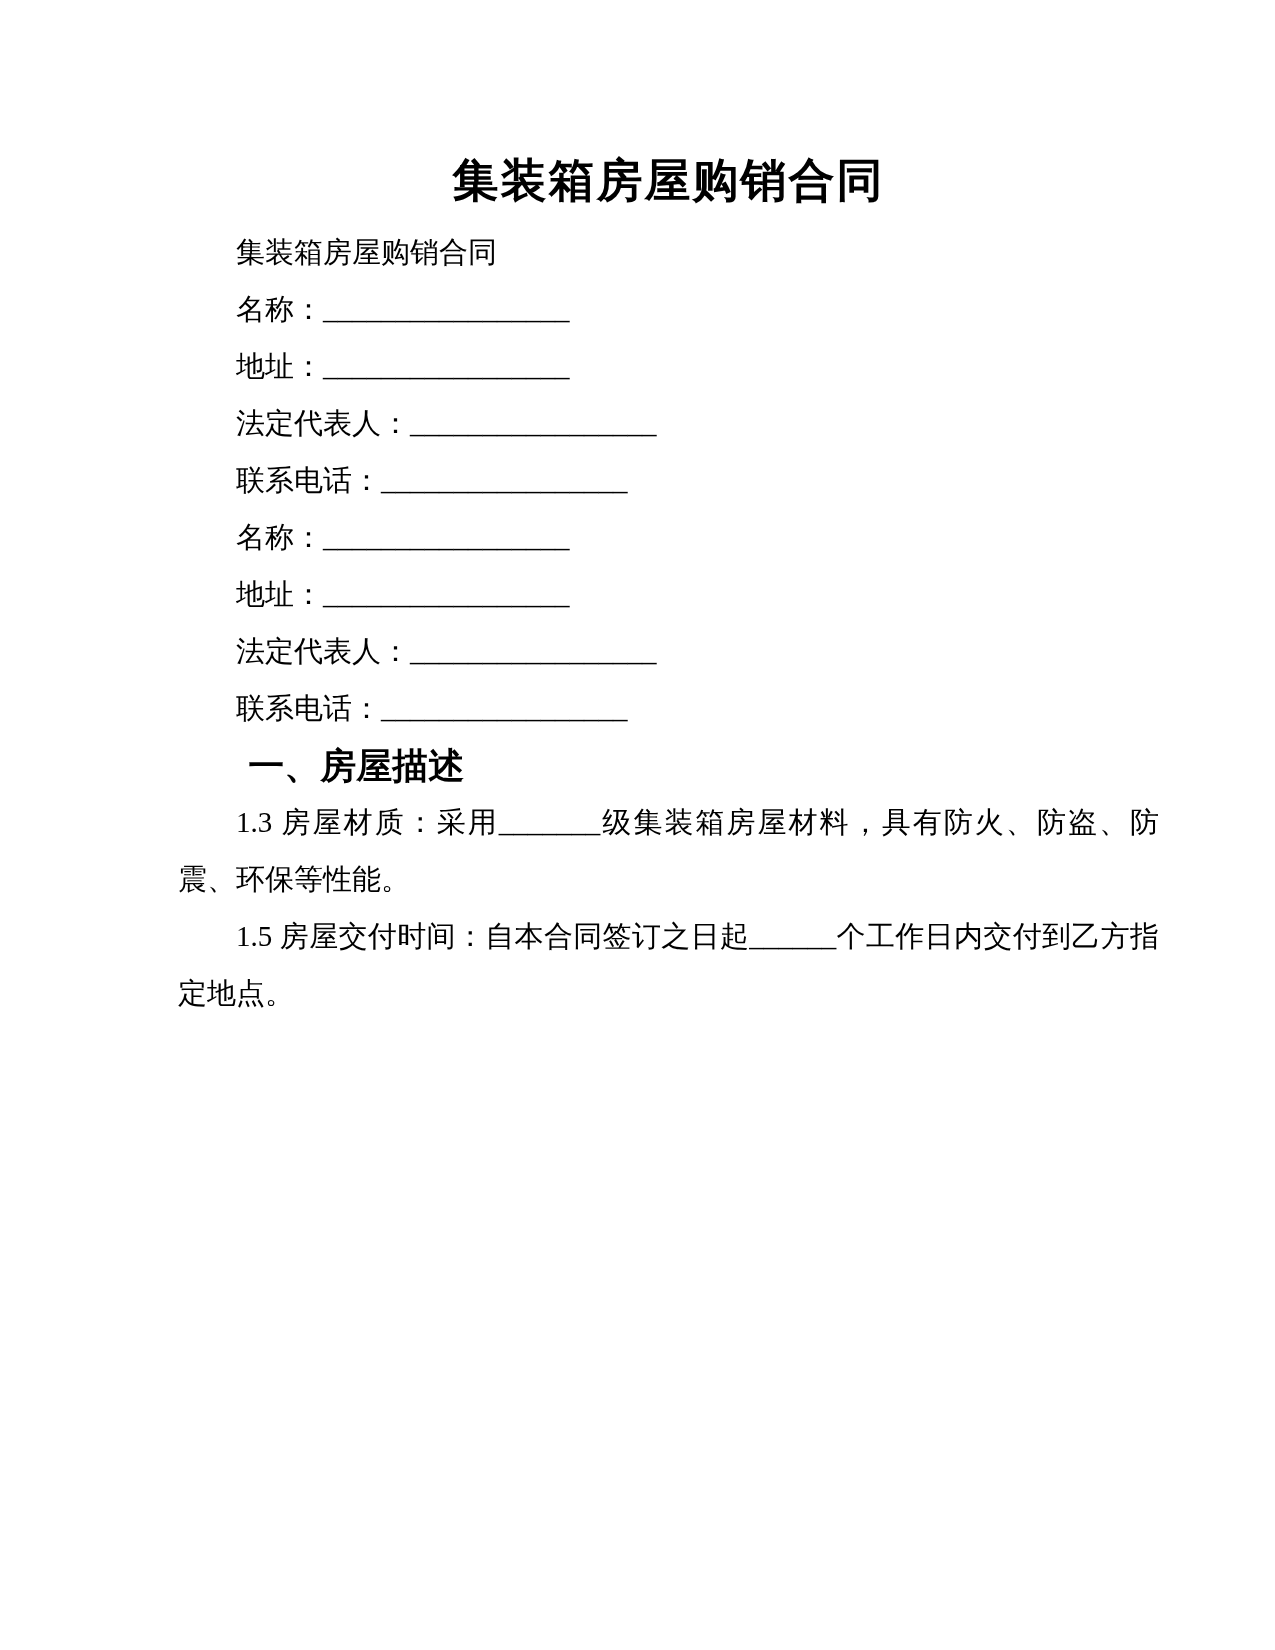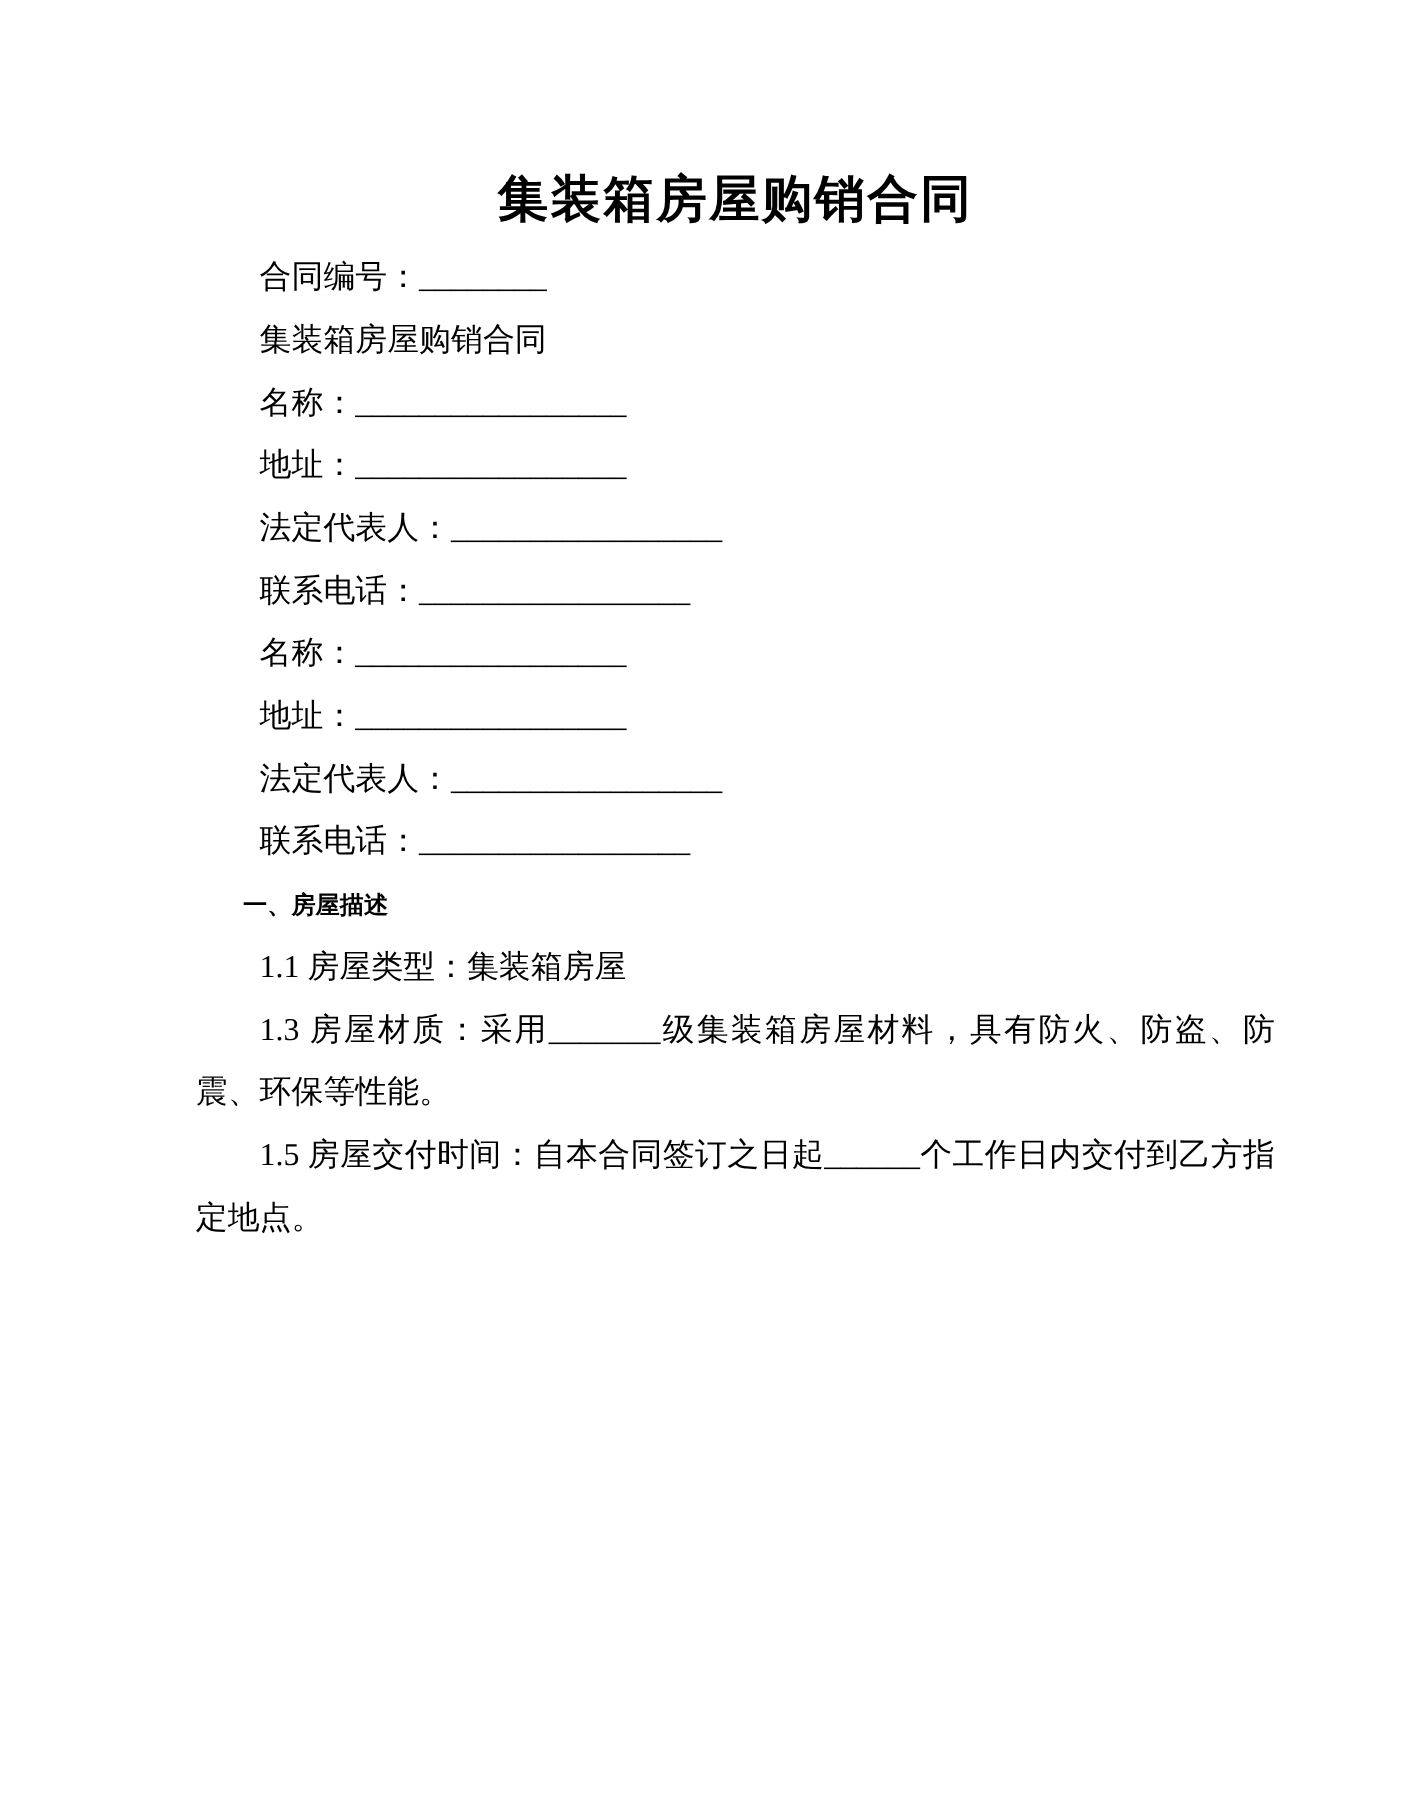--- a/index.html
+++ b/index.html
@@ -37,50 +37,48 @@
     margin: 0;
     line-height: 57px;
     text-indent: 2em;
     text-align: justify;
   }
   .preamble {
     margin-top: 4px;
   }
   .heading {
     margin: 0;
-    font-size: 22px;
+    font-size: 36px;
     font-weight: 700;
     line-height: 57px;
     text-indent: 1.95em;
     font-family: "Liberation Sans", sans-serif;
   }
   .blank {
     letter-spacing: 0;
   }
 </style>
 </head>
 <body>
 
 <div class="page">
 
   <h1 class="title">集装箱房屋购销合同</h1>
 
   <div>
-    <p class="line"><span>合同编号：</span><span class="blank">________</span></p>
     <p class="line"><span>集装箱房屋购销合同</span><span class="blank"></span></p>
     <p class="line"><span>名称：</span><span class="blank">_________________</span></p>
     <p class="line"><span>地址：</span><span class="blank">_________________</span></p>
     <p class="line"><span>法定代表人：</span><span class="blank">_________________</span></p>
     <p class="line"><span>联系电话：</span><span class="blank">_________________</span></p>
     <p class="line"><span>名称：</span><span class="blank">_________________</span></p>
     <p class="line"><span>地址：</span><span class="blank">_________________</span></p>
     <p class="line"><span>法定代表人：</span><span class="blank">_________________</span></p>
     <p class="line"><span>联系电话：</span><span class="blank">_________________</span></p>
   </div>
 
 
   <h2 class="heading">一、房屋描述</h2>
 
-  <p class="para">1.1 房屋类型：集装箱房屋</p>
   <p class="para">1.3 房屋材质：采用_______级集装箱房屋材料，具有防火、防盗、防震、环保等性能。</p>
   <p class="para">1.5 房屋交付时间：自本合同签订之日起______个工作日内交付到乙方指定地点。</p>
 
 </div>
 
 </body></html>

